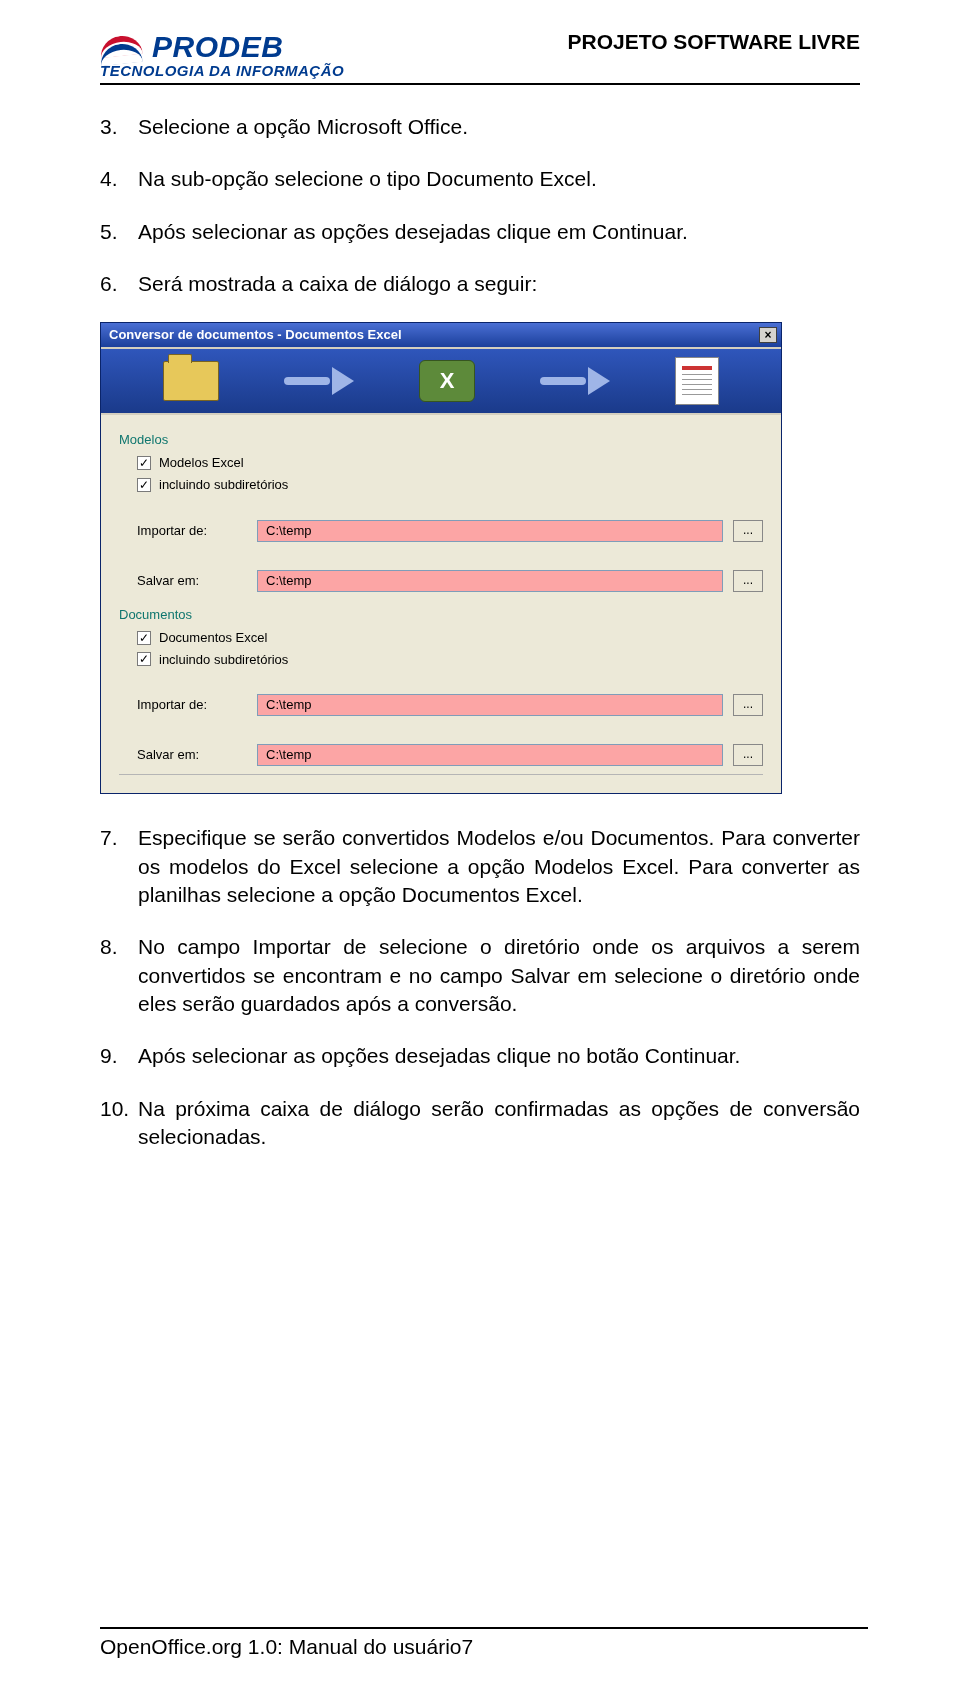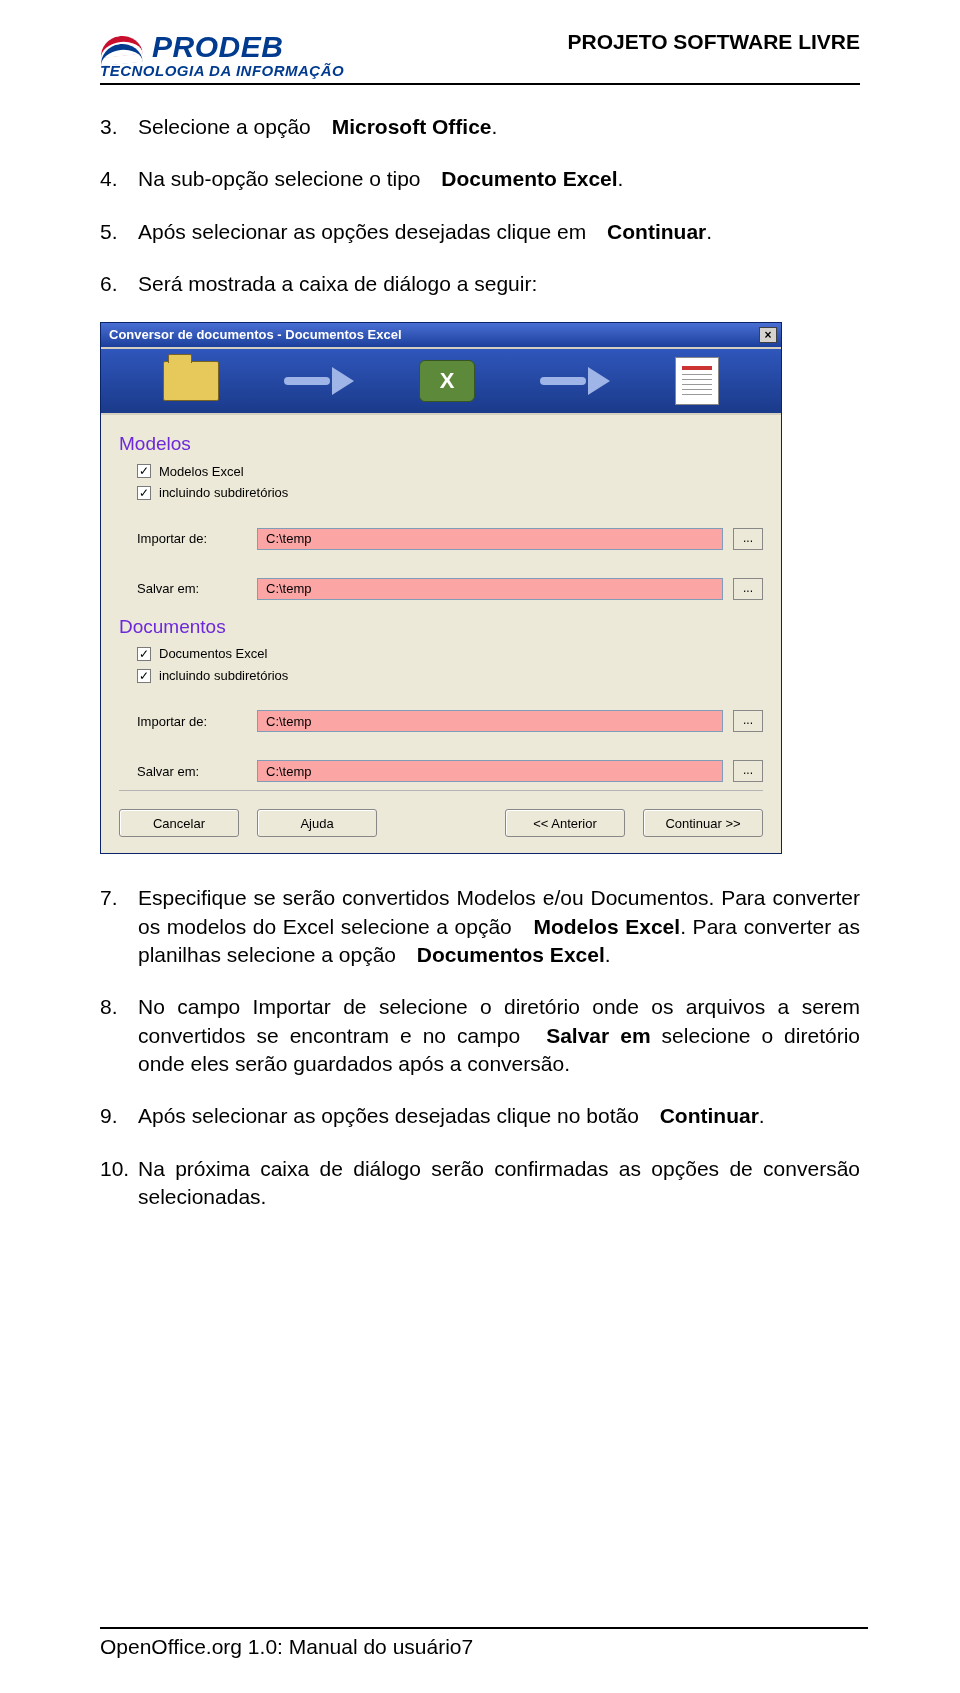--- a/index.html
+++ b/index.html
@@ -76,21 +76,21 @@
   }
   .item {
     display: flex;
     margin-bottom: 24px;
     text-align: justify;
   }
   .item-num {
     flex: 0 0 38px;
   }
   .item-body { flex: 1; }
-  .bold { font-weight: bold; margin-left: 15px; }
+  .bold { font-weight: normal; }
 
   
   .dialog-wrap {
     margin: 8px 0 30px 0;
     display: flex;
   }
   .dialog {
     width: 682px;
     font-family: Tahoma, Arial, sans-serif;
     font-size: 13px;
@@ -156,21 +156,21 @@
   .doc-icon{
     width:44px;height:48px;background:#fff;border:1px solid #888;position:relative;
   }
   .doc-icon::before{content:"";position:absolute;top:8px;left:6px;right:6px;height:4px;background:#c33;}
   .doc-icon::after{content:"";position:absolute;top:16px;left:6px;right:6px;bottom:8px;
     background:repeating-linear-gradient(#999,#999 1px,transparent 1px,transparent 5px);}
   .dlg-body{
     padding: 10px 18px 14px 18px;
   }
   .group-label{
-    color:#6d28d9; font-size:19px; margin: 6px 0 4px 0;
+    color:#0f766e; font-size:13px; margin: 6px 0 4px 0;
   }
   .chk-row{
     display:flex; align-items:center; gap:8px; padding:2px 0 2px 18px;
   }
   .chk{
     width:14px;height:14px;border:1px solid #7a7a7a;background:#fff;
     display:flex;align-items:center;justify-content:center;font-size:12px;line-height:12px;
   }
   .field-row{
     display:flex; align-items:center; gap:10px; padding:4px 0 4px 18px;margin-top:20px;
@@ -295,27 +295,20 @@
             <div class="textbox">C:\temp</div>
             <div class="browse-btn">...</div>
           </div>
           <div class="field-row">
             <div class="field-label">Salvar em:</div>
             <div class="textbox">C:\temp</div>
             <div class="browse-btn">...</div>
           </div>
 
           <div class="divider"></div>
-          <div class="btn-row">
-            <div class="winbtn">Cancelar</div>
-            <div class="winbtn">Ajuda</div>
-            <div class="spacer"></div>
-            <div class="winbtn">&lt;&lt; Anterior</div>
-            <div class="winbtn">Continuar &gt;&gt;</div>
-          </div>
         </div>
       </div>
     </div>
 
     <div class="item">
       <div class="item-num">7.</div>
       <div class="item-body">
         <span>Especifique se serão convertidos Modelos e/ou Documentos. Para converter os modelos do Excel selecione a opção </span><span class="bold">Modelos Excel</span><span>. Para converter as planilhas selecione a opção </span><span class="bold">Documentos Excel</span><span>.</span>
       </div>
     </div>

